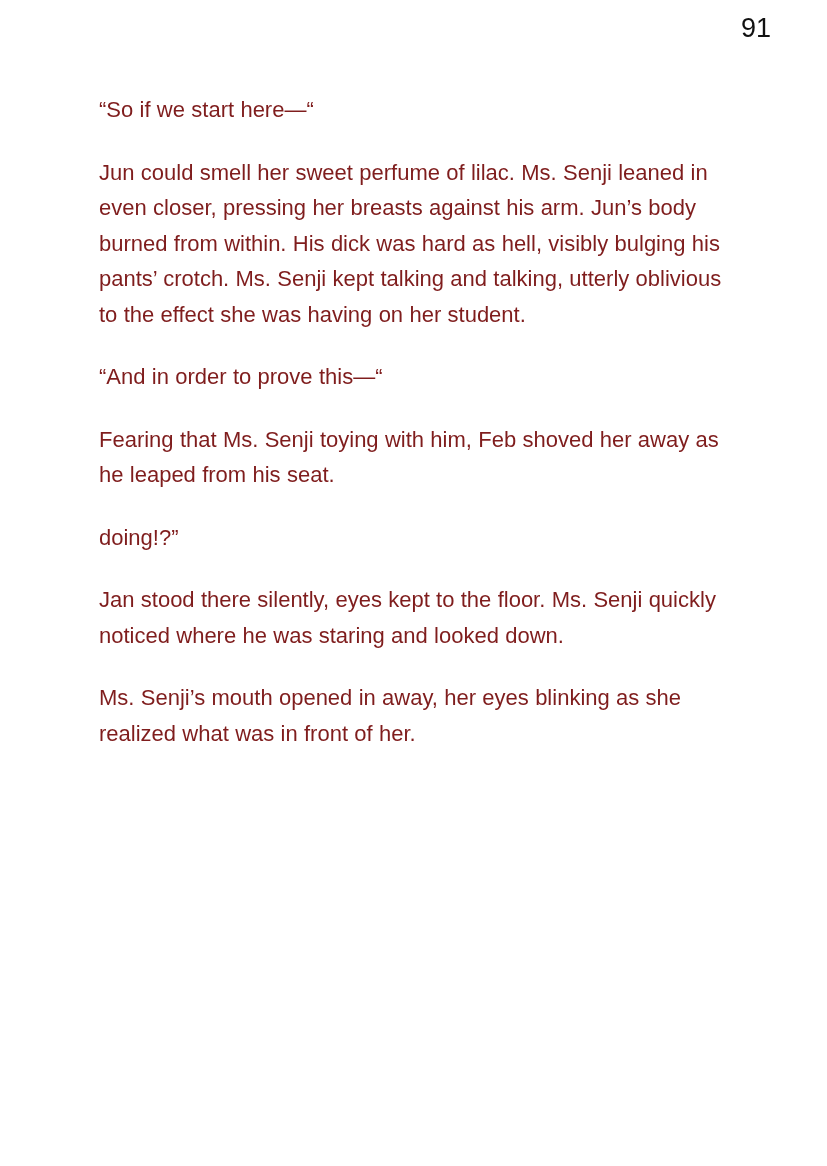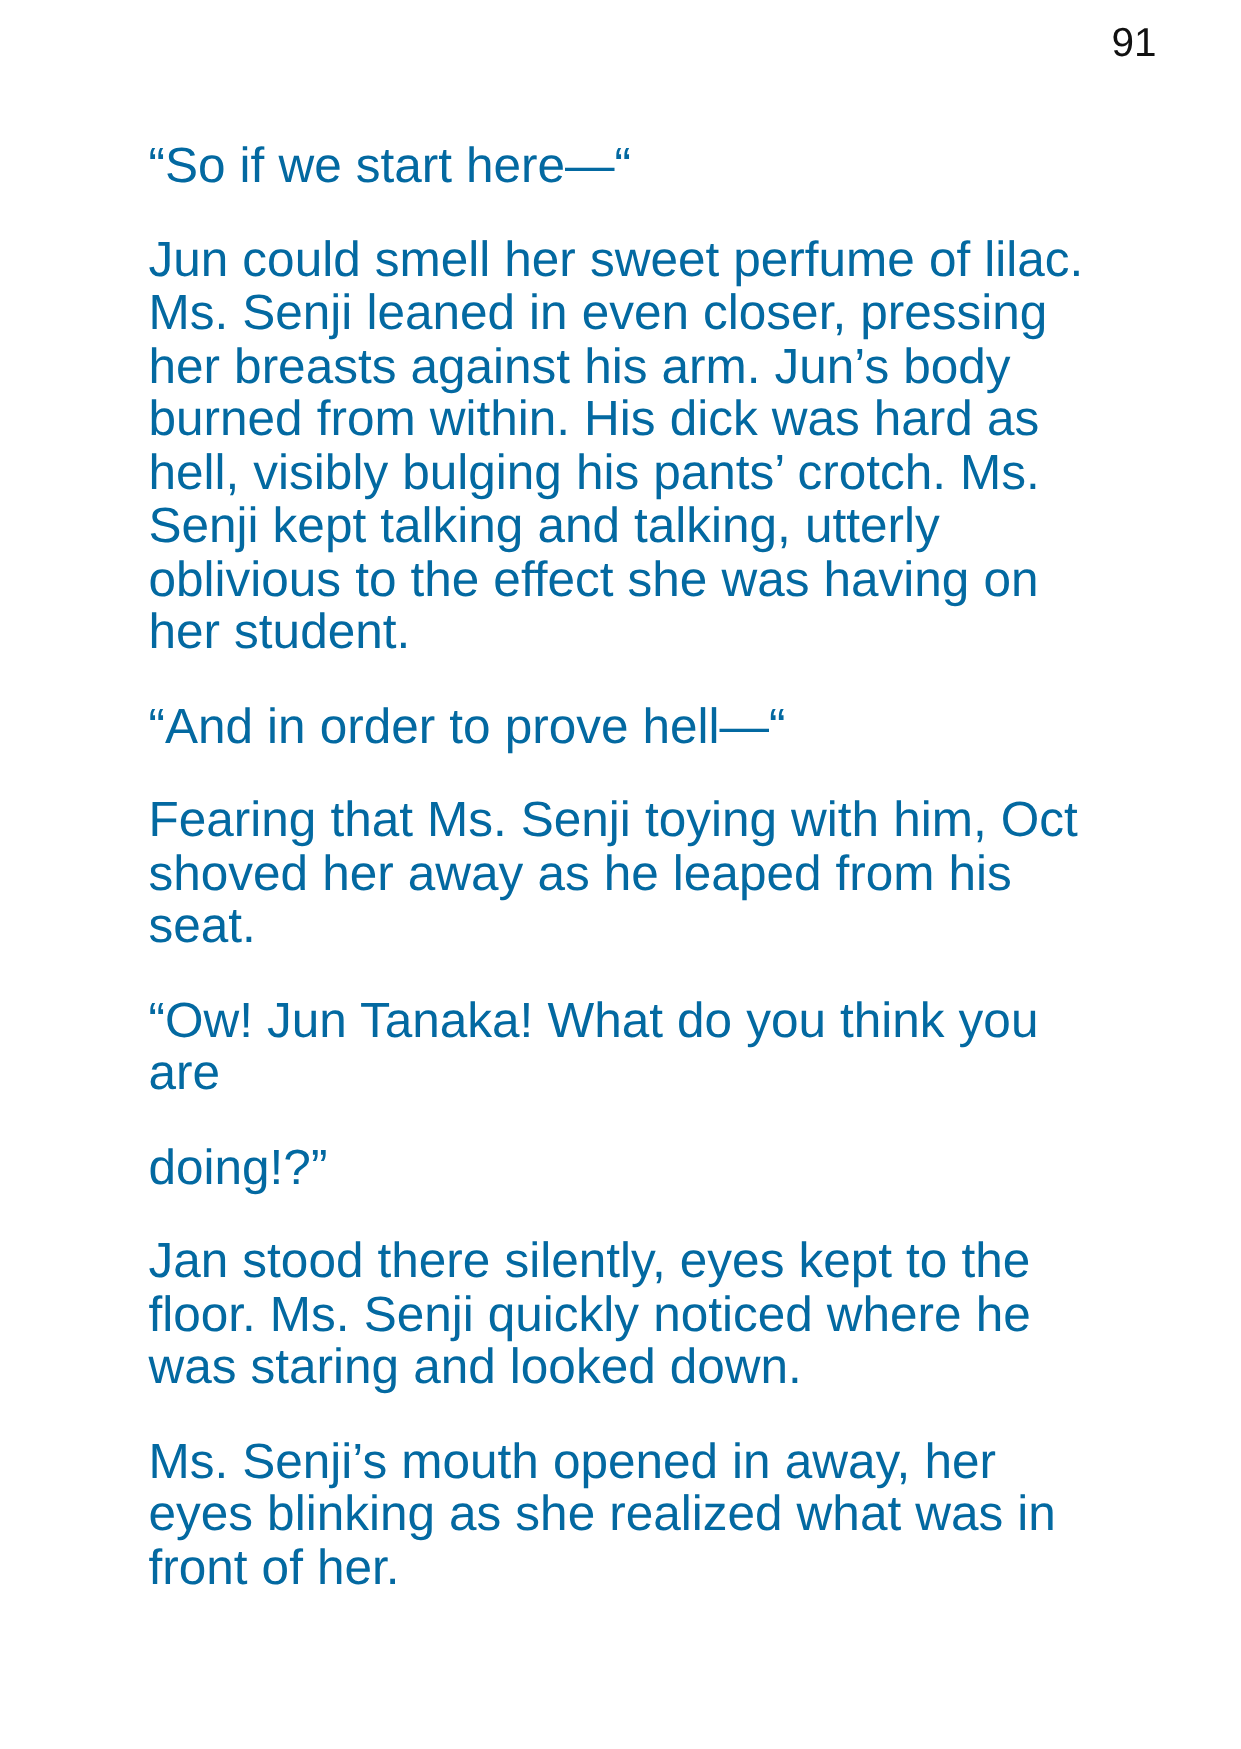--- a/index.html
+++ b/index.html
@@ -26,41 +26,40 @@
     color: #111111;
     letter-spacing: 0px;
   }
   .body-text {
     position: absolute;
     top: 92px;
     left: 99px;
     width: 630px;
   }
   .para {
-    font-size: 33px;
+    font-size: 22px;
     line-height: 35.5px;
     margin: 0 0 27px 0;
-    color: #0369a1;
+    color: #7f1d1d;
     word-spacing: 0.2px;
   }
   .para:last-child {
     margin-bottom: 0;
   }
 </style>
 </head>
 <body>
 
 <div class="page">
 
   <div class="page-number">91</div>
 
   <div class="body-text">
     <p class="para">“So if we start here—“</p>
     <p class="para">Jun could smell her sweet perfume of lilac. Ms. Senji leaned in even closer, pressing her breasts against his arm. Jun’s body burned from within. His dick was hard as hell, visibly bulging his pants’ crotch. Ms. Senji kept talking and talking, utterly oblivious to the effect she was having on her student.</p>
-    <p class="para">“And in order to prove hell—“</p>
-    <p class="para">Fearing that Ms. Senji toying with him, Oct shoved her away as he leaped from his seat.</p>
-    <p class="para">“Ow! Jun Tanaka! What do you think you are</p>
+    <p class="para">“And in order to prove this—“</p>
+    <p class="para">Fearing that Ms. Senji toying with him, Feb shoved her away as he leaped from his seat.</p>
     <p class="para">doing!?”</p>
     <p class="para">Jan stood there silently, eyes kept to the floor. Ms. Senji quickly noticed where he was staring and looked down.</p>
     <p class="para">Ms. Senji’s mouth opened in away, her eyes blinking as she realized what was in front of her.</p>
   </div>
 
 </div>
 
 </body></html>

